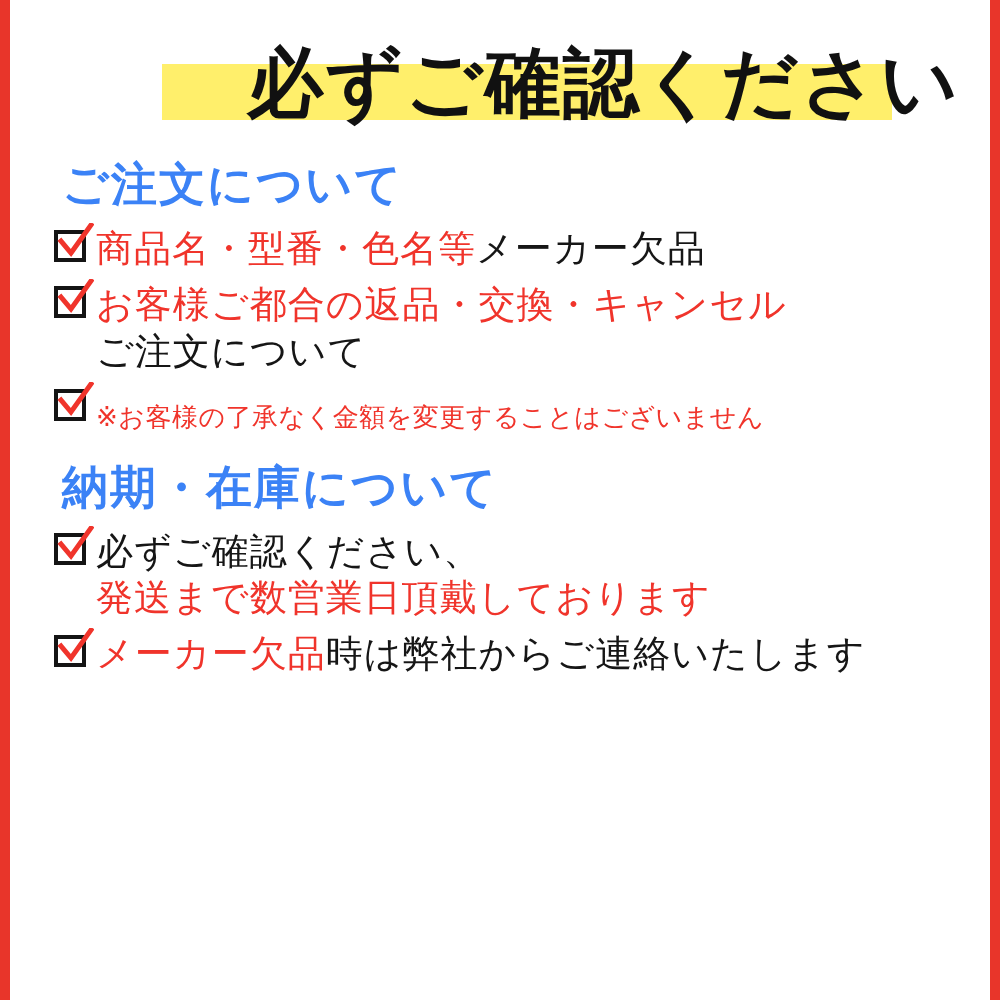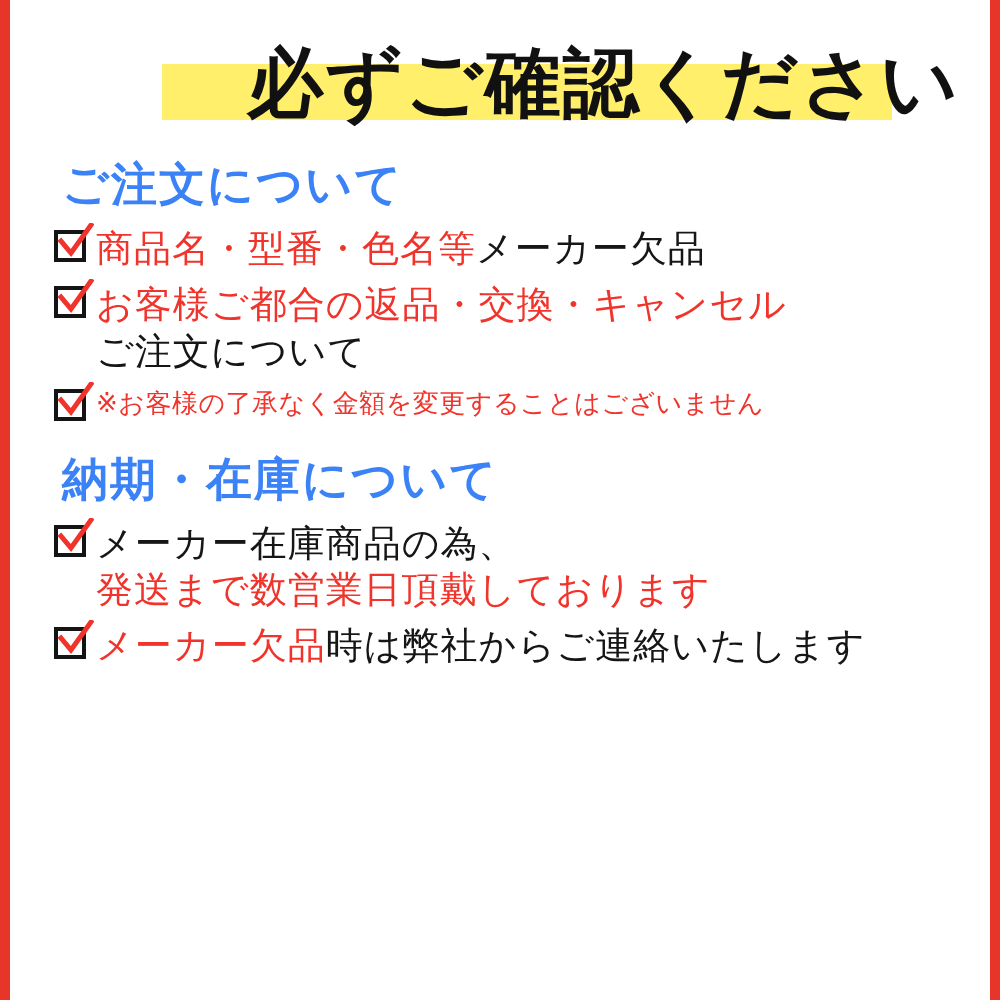--- a/index.html
+++ b/index.html
@@ -114,21 +114,21 @@
     white-space: nowrap;
   }
   .line.red, .red {
     color: #f0342b;
   }
   .line.small {
     font-size: 26px;
     letter-spacing: 0.5px;
     color: #f0342b;
     line-height: 1.3;
-    margin-top: 2px;
+    margin-top: 16px;
   }
   .bold {
     font-weight: normal;
   }
 </style>
 </head>
 <body>
 
 <div class="page">
   <div class="inner">
@@ -180,21 +180,21 @@
     <div class="section-heading second">納期・在庫について</div>
 
     <div class="item">
       <div class="check">
         <div class="box"></div>
         <svg class="tick" viewBox="0 0 38 38" aria-hidden="true">
           <path d="M5 18 L15 30 L35 2" fill="none" stroke="#f0342b" stroke-width="5" stroke-linecap="square"></path>
         </svg>
       </div>
       <div class="item-lines">
-        <div class="line">メーカー在庫商品の為、</div>
+        <div class="line">必ずご確認ください、</div>
         <div class="line red bold">発送まで数営業日頂戴しております</div>
       </div>
     </div>
 
     <div class="item">
       <div class="check">
         <div class="box"></div>
         <svg class="tick" viewBox="0 0 38 38" aria-hidden="true">
           <path d="M5 18 L15 30 L35 2" fill="none" stroke="#f0342b" stroke-width="5" stroke-linecap="square"></path>
         </svg>

